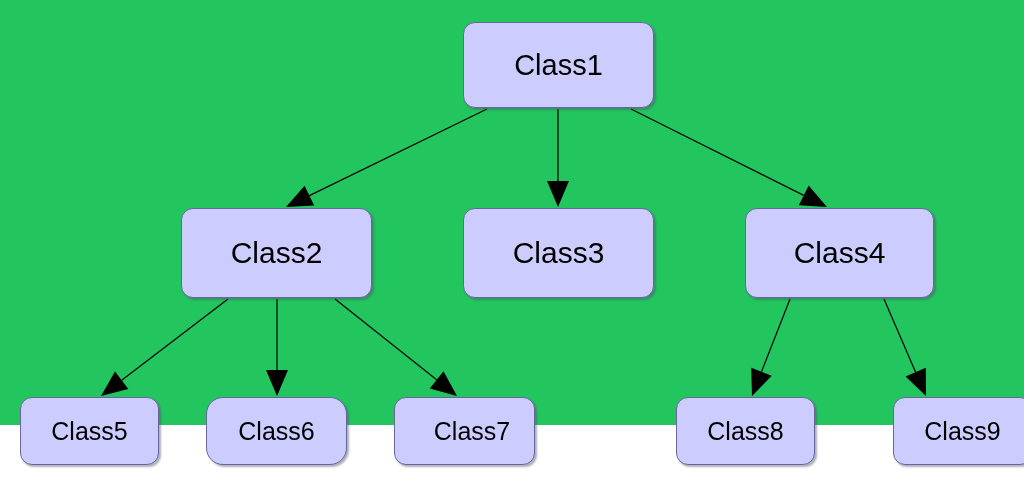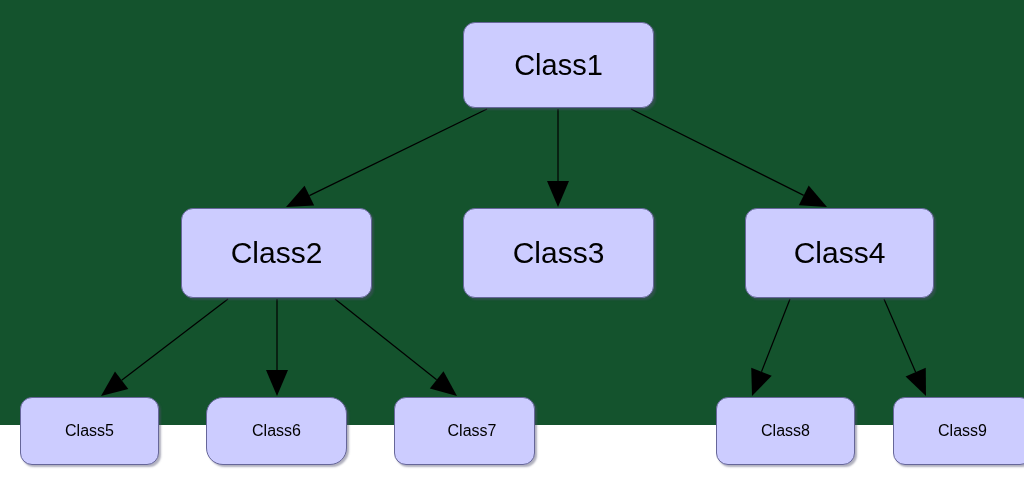--- a/index.html
+++ b/index.html
@@ -10,21 +10,21 @@
   body {
     width: 1024px;
     height: 483px;
     overflow: hidden;
     font-family: "Liberation Sans", sans-serif;
   }
   #diagram-canvas {
     position: relative;
     width: 1024px;
     height: 425px;
-    background: #14532d;
+    background: #22c55e;
   }
   #edge-layer {
     position: absolute;
     left: 0;
     top: 0;
     width: 1024px;
     height: 483px;
   }
   .class-node {
     position: absolute;
@@ -38,21 +38,21 @@
     color: #000000;
     box-shadow: 2px 2px 2px rgba(80, 80, 110, 0.45);
     z-index: 2;
   }
   .class-node .node-label {
     line-height: 1;
     white-space: nowrap;
   }
   .tier-1 .node-label { font-size: 29px; }
   .tier-2 .node-label { font-size: 30px; }
-  .tier-3 .node-label { font-size: 16px; text-align: center; }
+  .tier-3 .node-label { font-size: 25px; text-align: center; }
 </style>
 </head>
 <body>
 
 <div id="diagram-canvas">
 
   <svg id="edge-layer" width="1024" height="483" viewBox="0 0 1024 483" xmlns="http://www.w3.org/2000/svg">
       <line x1="487" y1="109" x2="309.37021401933816" y2="195.60556729405403" stroke="#000000" stroke-width="1.2"></line>
       <polygon points="286,207 304.5494924898995,185.71816905510326 314.19093554877685,205.4929655330048" fill="#000000"></polygon>
       <line x1="558" y1="109" x2="558" y2="181" stroke="#000000" stroke-width="1.2"></line>
@@ -92,21 +92,21 @@
   </div>
 
   <div class="class-node tier-3" style="left:206px;top:397px;width:141px;height:68px;border-radius:17px;">
     <span class="node-label">Class6</span>
   </div>
 
   <div class="class-node tier-3" style="left:394px;top:397px;width:141px;height:68px;padding-left:15px;">
     <span class="node-label">Class7</span>
   </div>
 
-  <div class="class-node tier-3" style="left:676px;top:397px;width:139px;height:68px;margin-left:40px;">
+  <div class="class-node tier-3" style="left:676px;top:397px;width:139px;height:68px;">
     <span class="node-label">Class8</span>
   </div>
 
   <div class="class-node tier-3" style="left:893px;top:397px;width:139px;height:68px;">
     <span class="node-label">Class9</span>
   </div>
 
 </div>
 
 </body></html>

